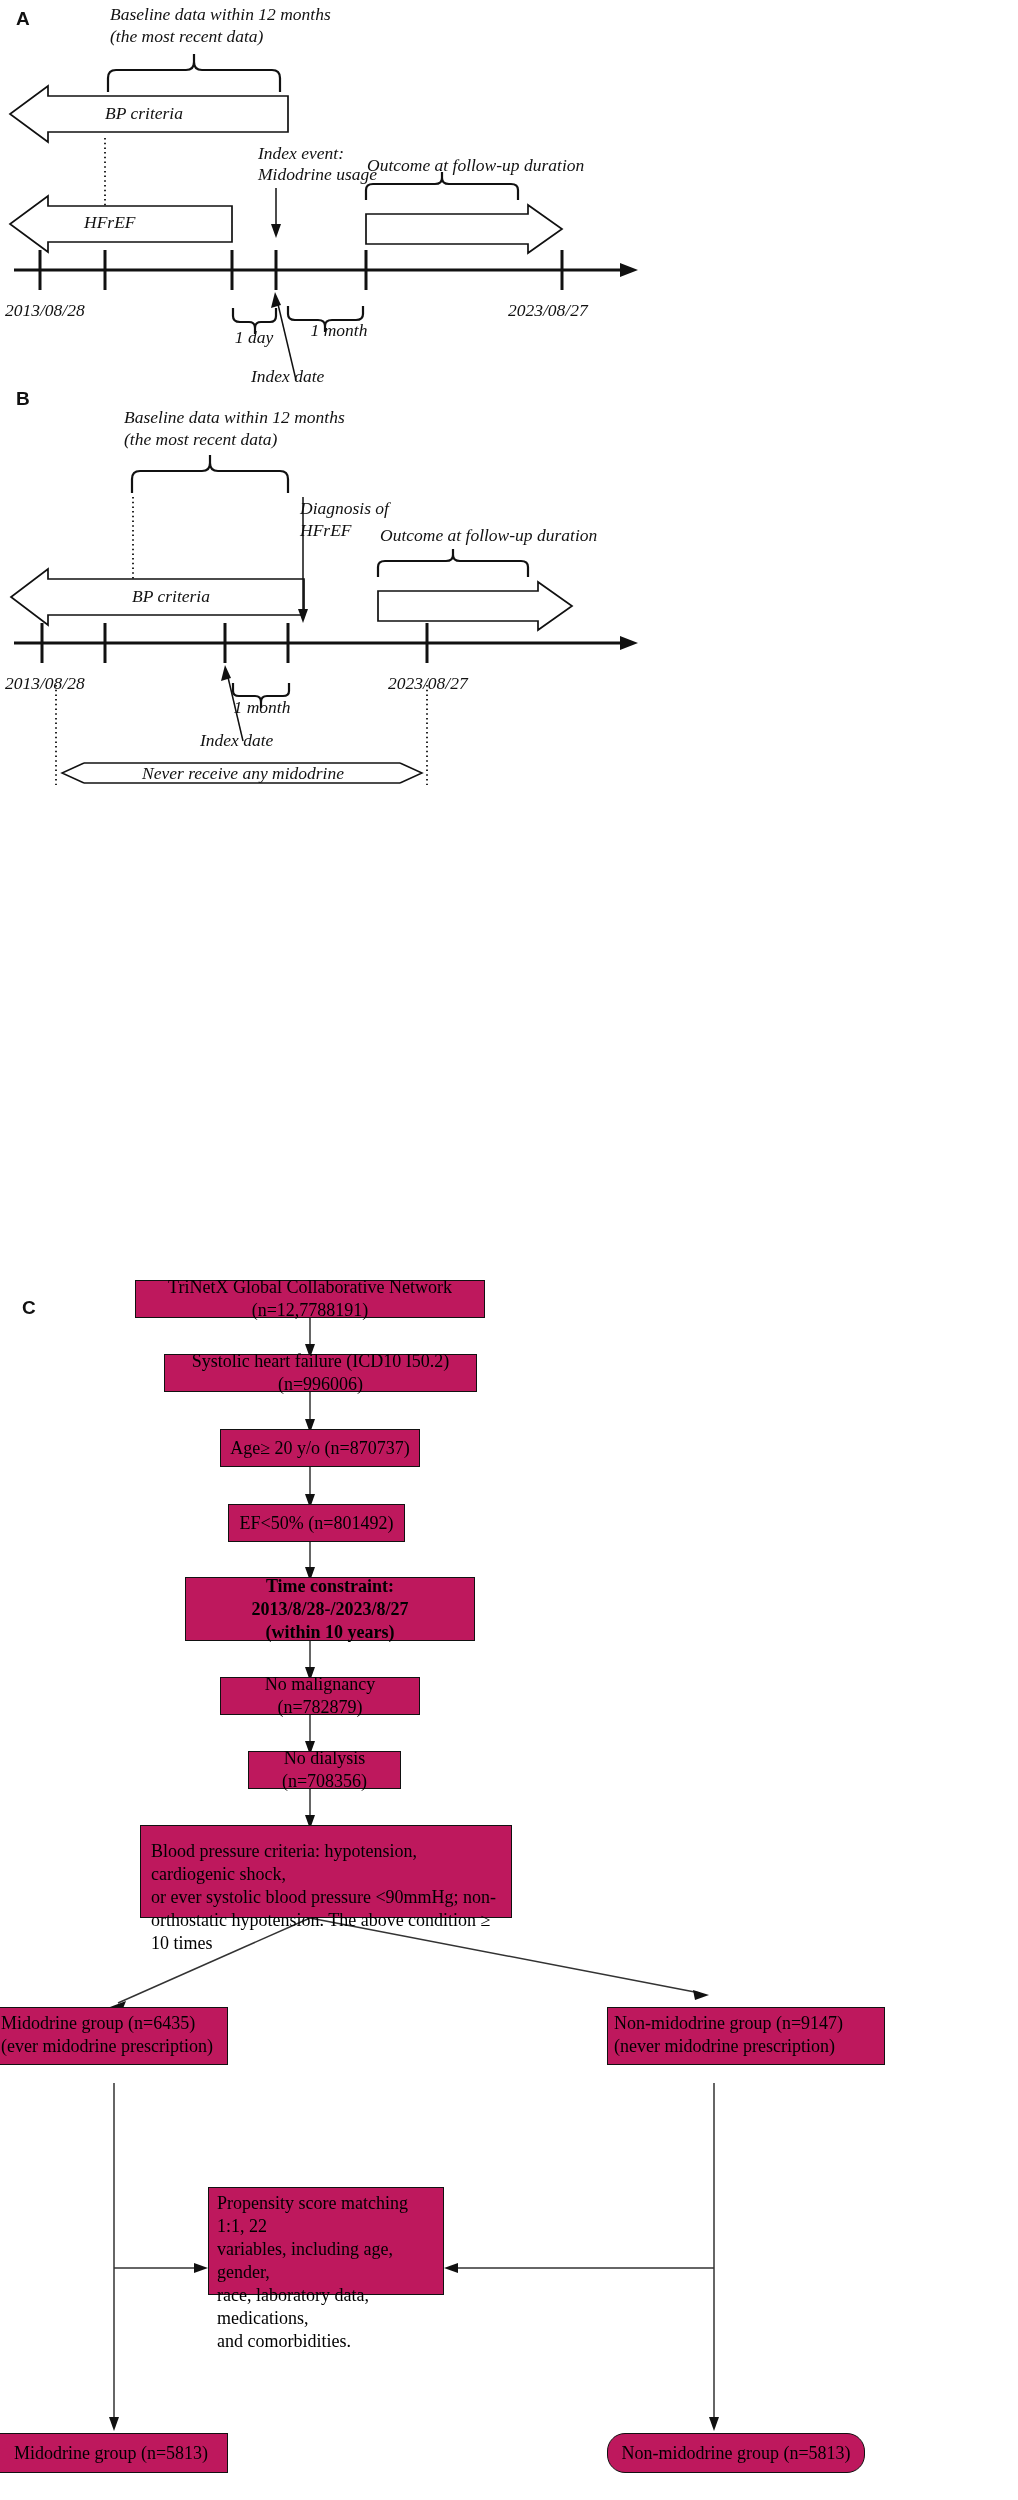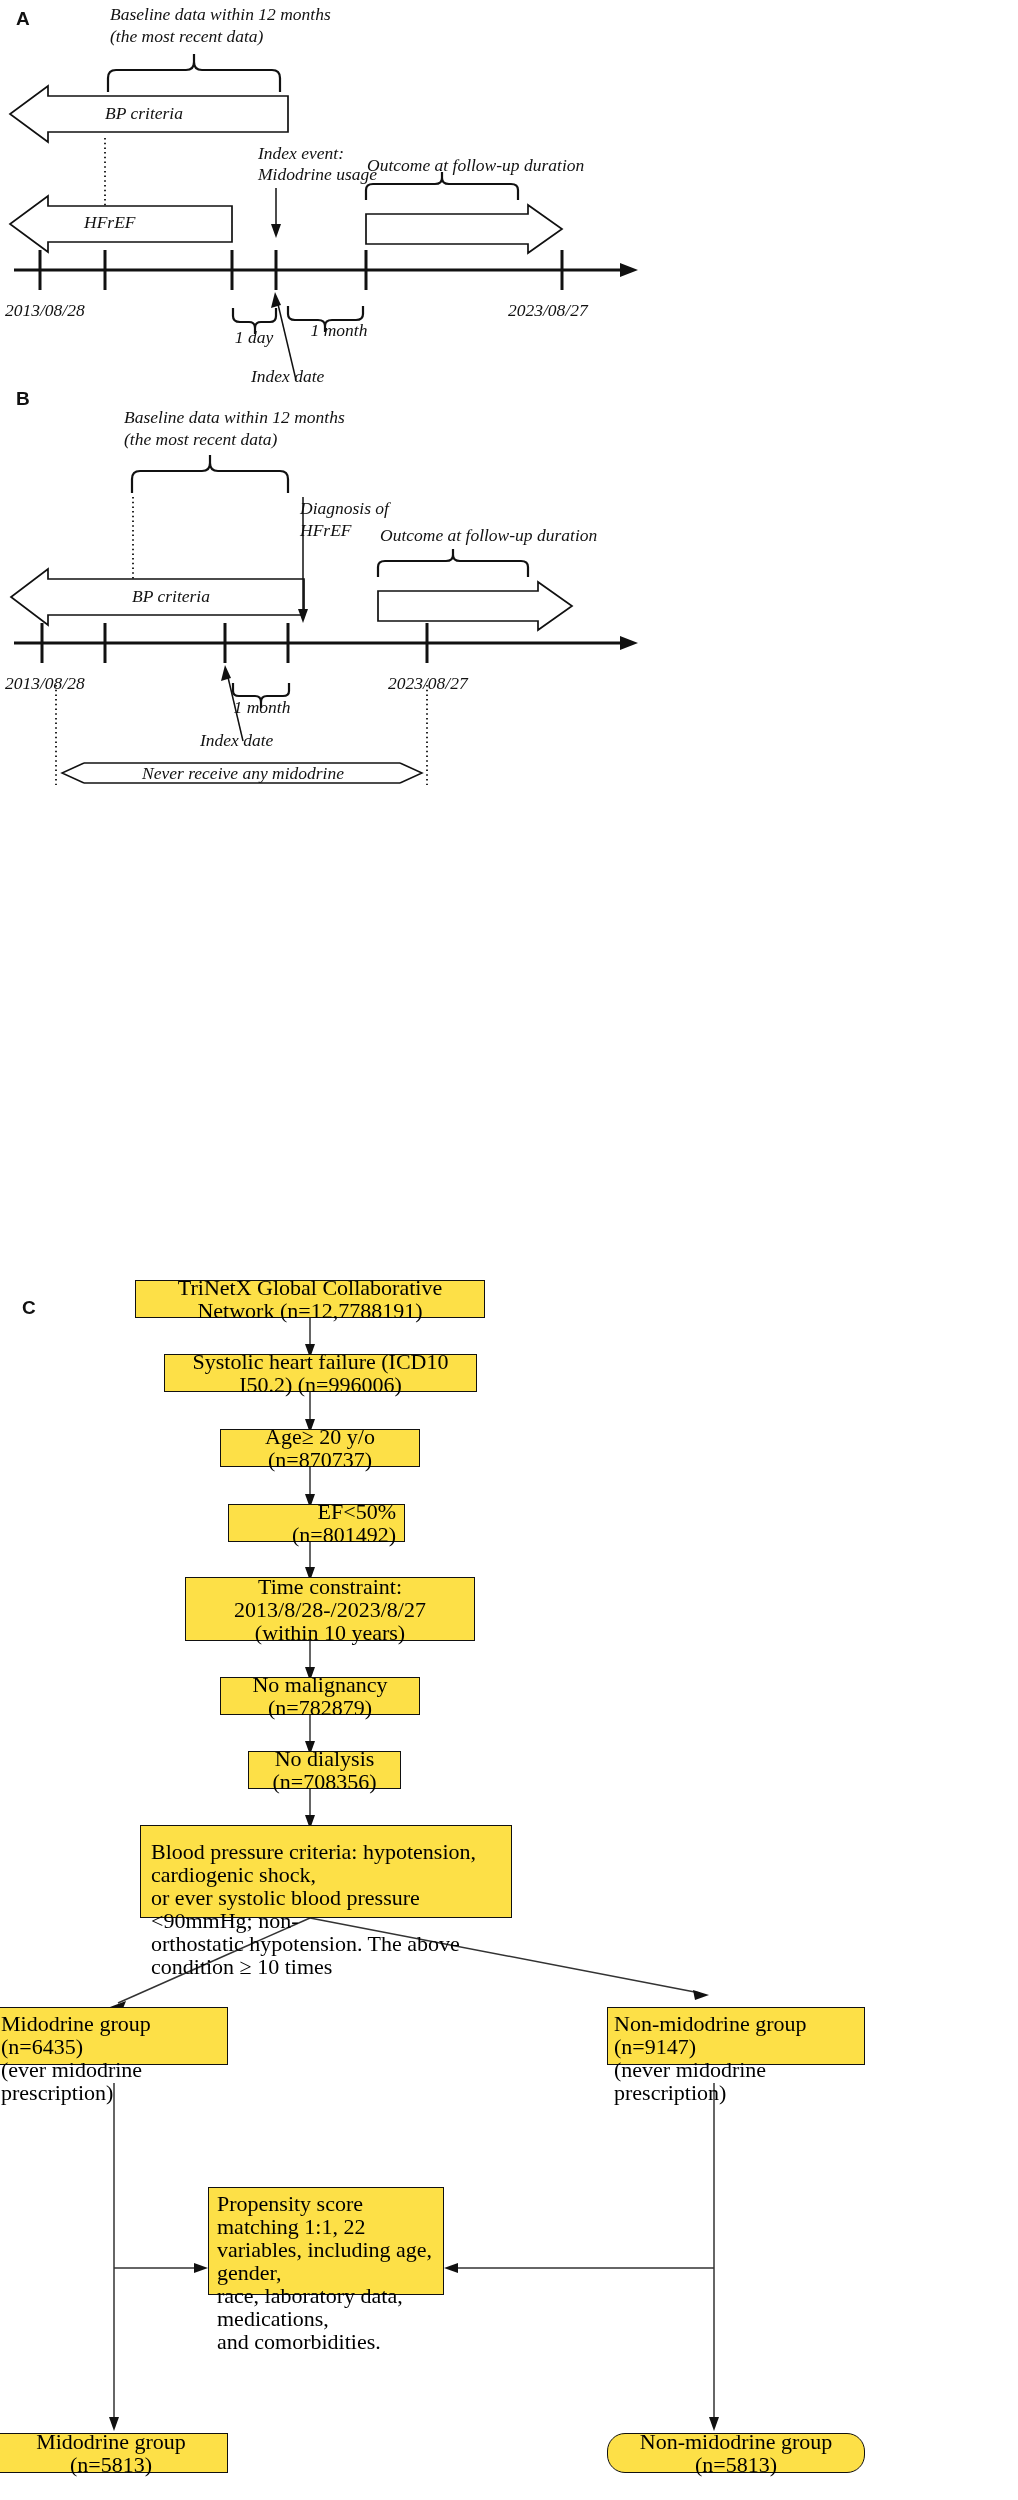--- a/index.html
+++ b/index.html
@@ -15,22 +15,22 @@
   .txt{position:absolute; font-size:17.5px; line-height:21px; white-space:pre; color:#111;font-style:italic;}
   .txt.c{transform:translateX(-50%); text-align:center;}
   svg{position:absolute; left:0; top:0; overflow:visible;}
   .thin{stroke:#111; stroke-width:1.5; fill:none;}
   .axis{stroke:#111; stroke-width:3; fill:none;}
   .tick{stroke:#111; stroke-width:3;}
   .dot{stroke:#111; stroke-width:1.8; stroke-dasharray:1.5 3.2; fill:none;}
   .brace{stroke:#111; stroke-width:2.2; fill:none;}
   .box{
     position:absolute; box-sizing:border-box; border:1.7px solid #111;
-    background:#fde047; display:flex; align-items:center; justify-content:center;
-    font-size:22px; line-height:23px; text-align:center; padding:4px 8px;
+    background:#be185d; display:flex; align-items:center; justify-content:center;
+    font-size:18px; line-height:23px; text-align:center; padding:4px 8px;
   }
   .box.left{justify-content:flex-start; text-align:left;}
   .flowline{stroke:#333; stroke-width:1.5; fill:none;}
   .arrowbody{fill:#fff; stroke:#111; stroke-width:1.7;}
 </style>
 </head>
 <body>
 
 <div class="panel" style="top:0;height:620px;">
 
@@ -201,40 +201,40 @@
 
     <line class="flowline" x1="714" y1="1013" x2="452" y2="1013"></line>
     <path d="M444,1013 L458,1008 L458,1018 Z" fill="#111"></path>
   </svg>
 
   <div class="box" style="left:135px; top:25px; width:350px; height:38px;">TriNetX Global Collaborative Network (n=12,7788191)</div>
   <div class="box" style="left:164px; top:99px; width:313px; height:38px;">Systolic heart failure (ICD10 I50.2) (n=996006)</div>
   <div class="box" style="left:220px; top:174px; width:200px; height:38px;">Age≥ 20 y/o (n=870737)</div>
   <div class="box" style="left:228px; top:249px; width:177px; height:38px;text-align:right;">EF&lt;50% (n=801492)</div>
 
-  <div class="box" style="left:185px; top:322px; width:290px; height:64px; flex-direction:column;">
+  <div class="box" style="left:185px; top:322px; width:290px; height:64px; flex-direction:column;font-weight:bold;">
     <span>Time constraint: 2013/8/28-/2023/8/27</span>
     <span>(within 10 years)</span>
   </div>
 
   <div class="box" style="left:220px; top:422px; width:200px; height:38px;padding-left:8px;">No malignancy (n=782879)</div>
   <div class="box" style="left:248px; top:496px; width:153px; height:38px;">No dialysis (n=708356)</div>
 
   <div class="box left" style="left:140px; top:570px; width:372px; height:93px; flex-direction:column; align-items:flex-start; padding:14px 10px;">
     <span>Blood pressure criteria: hypotension, cardiogenic shock,</span>
     <span>or ever systolic blood pressure &lt;90mmHg; non-</span>
     <span>orthostatic hypotension. The above condition ≥ 10 times</span>
   </div>
 
   <div class="box left" style="left:-6px; top:752px; width:234px; height:58px; flex-direction:column; align-items:flex-start; padding:4px 6px;">
     <span>Midodrine group (n=6435)</span>
     <span>(ever midodrine prescription)</span>
   </div>
 
-  <div class="box left" style="left:607px; top:752px; width:258px; height:58px; flex-direction:column; align-items:flex-start; padding:4px 6px;">
+  <div class="box left" style="left:607px; top:752px; width:278px; height:58px; flex-direction:column; align-items:flex-start; padding:4px 6px;">
     <span>Non-midodrine group (n=9147)</span>
     <span>(never midodrine prescription)</span>
   </div>
 
   <div class="box left" style="left:208px; top:932px; width:236px; height:108px; flex-direction:column; align-items:flex-start; padding:4px 8px;">
     <span>Propensity score matching 1:1, 22</span>
     <span>variables, including age, gender,</span>
     <span>race, laboratory data, medications,</span>
     <span>and  comorbidities.</span>
   </div>

